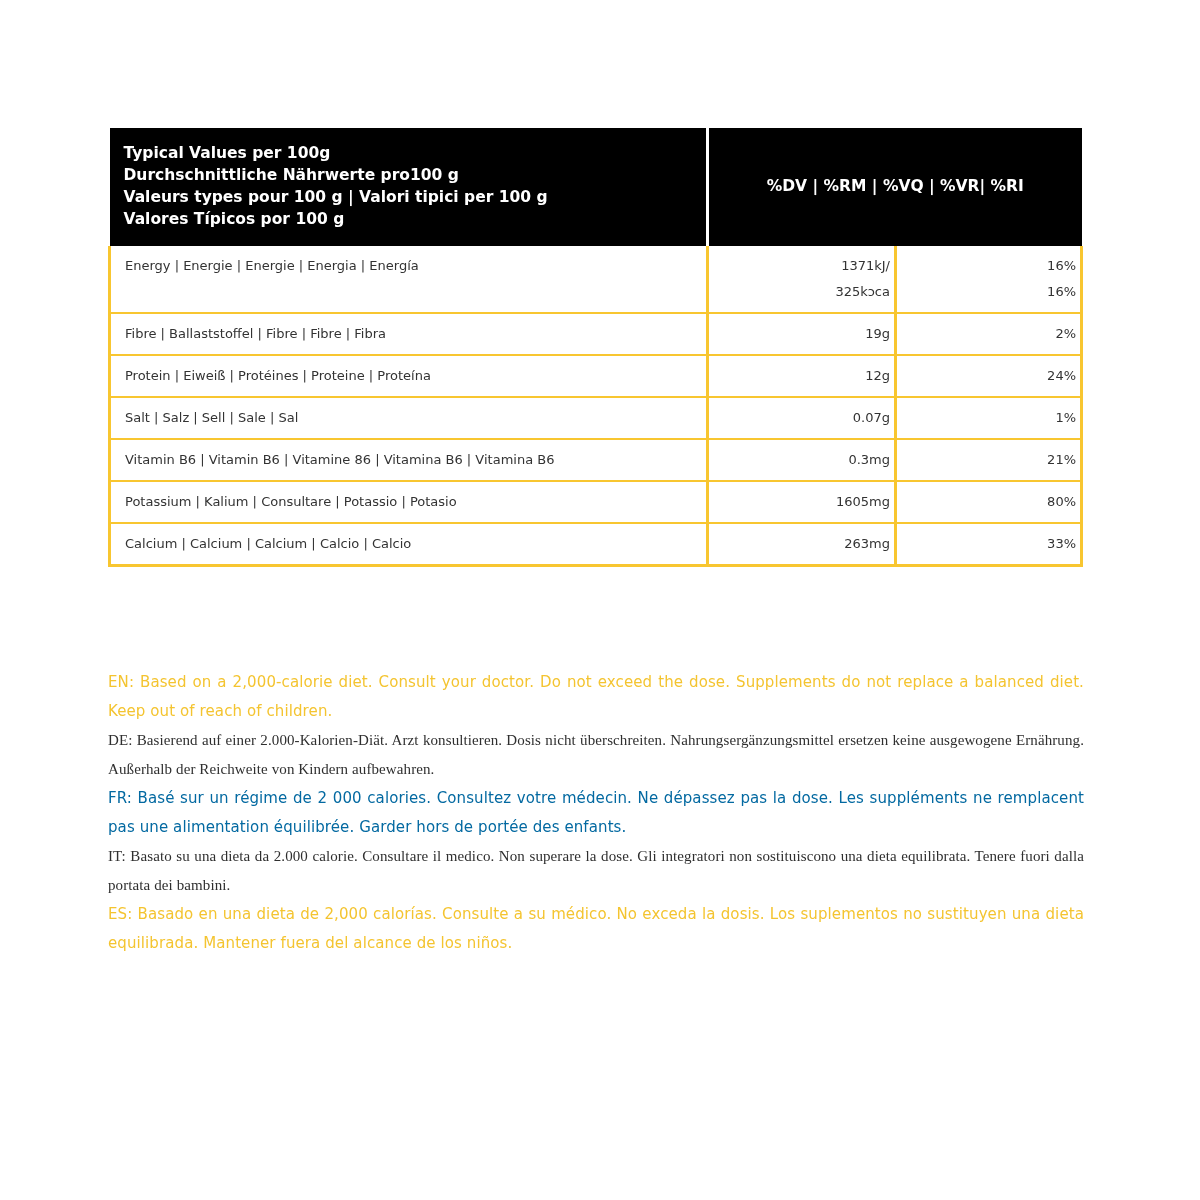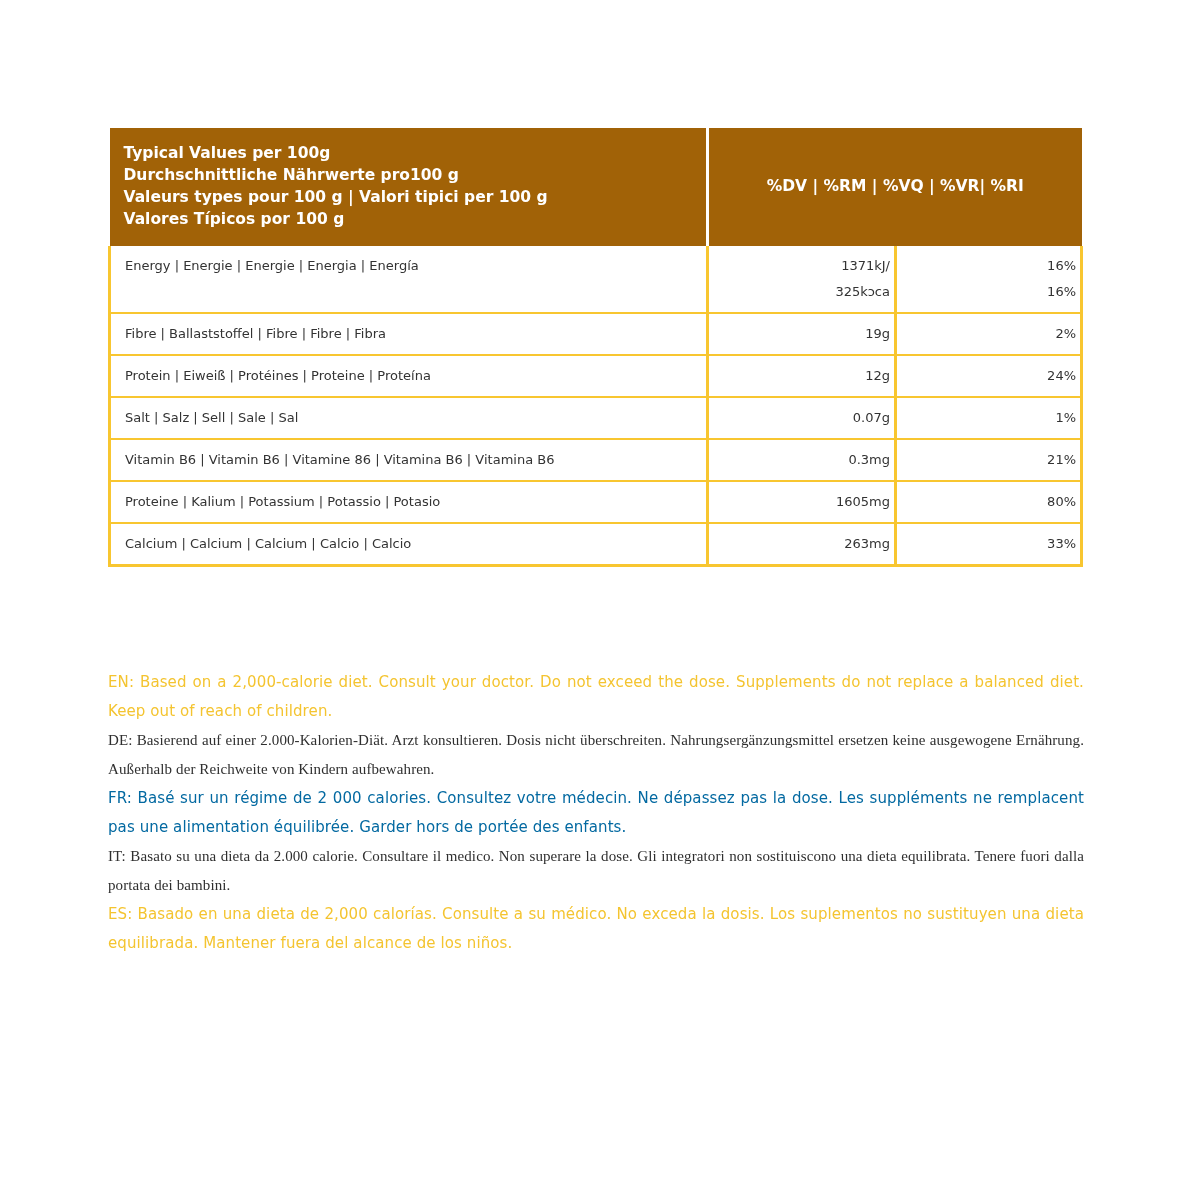--- a/index.html
+++ b/index.html
@@ -34,21 +34,21 @@
     width: 100%;
     border-collapse: collapse;
     table-layout: fixed;
   }
 
   table.nutrition col.c-name  { width: 598px; }
   table.nutrition col.c-val   { width: 188px; }
   table.nutrition col.c-dv    { width: 186px; }
 
   .nutrition thead th {
-    background: #a16207;
+    background: #000000;
     color: #ffffff;
     font-weight: bold;
     font-size: 15.5px;
     line-height: 22px;
     text-align: left;
     vertical-align: top;
     padding: 14px 0 16px 14px;
     border: none;
     margin-left: 34px;
   }
@@ -178,21 +178,21 @@
             </td>
             <td class="val">
               <span class="cellline">0.3mg</span>
             </td>
             <td class="dv">
               <span class="cellline">21%</span>
             </td>
           </tr>
           <tr>
             <td class="name">
-              <span class="cellline">Proteine | Kalium | Potassium | Potassio | Potasio</span>
+              <span class="cellline">Potassium | Kalium | Consultare | Potassio | Potasio</span>
             </td>
             <td class="val">
               <span class="cellline">1605mg</span>
             </td>
             <td class="dv">
               <span class="cellline">80%</span>
             </td>
           </tr>
           <tr>
             <td class="name">

